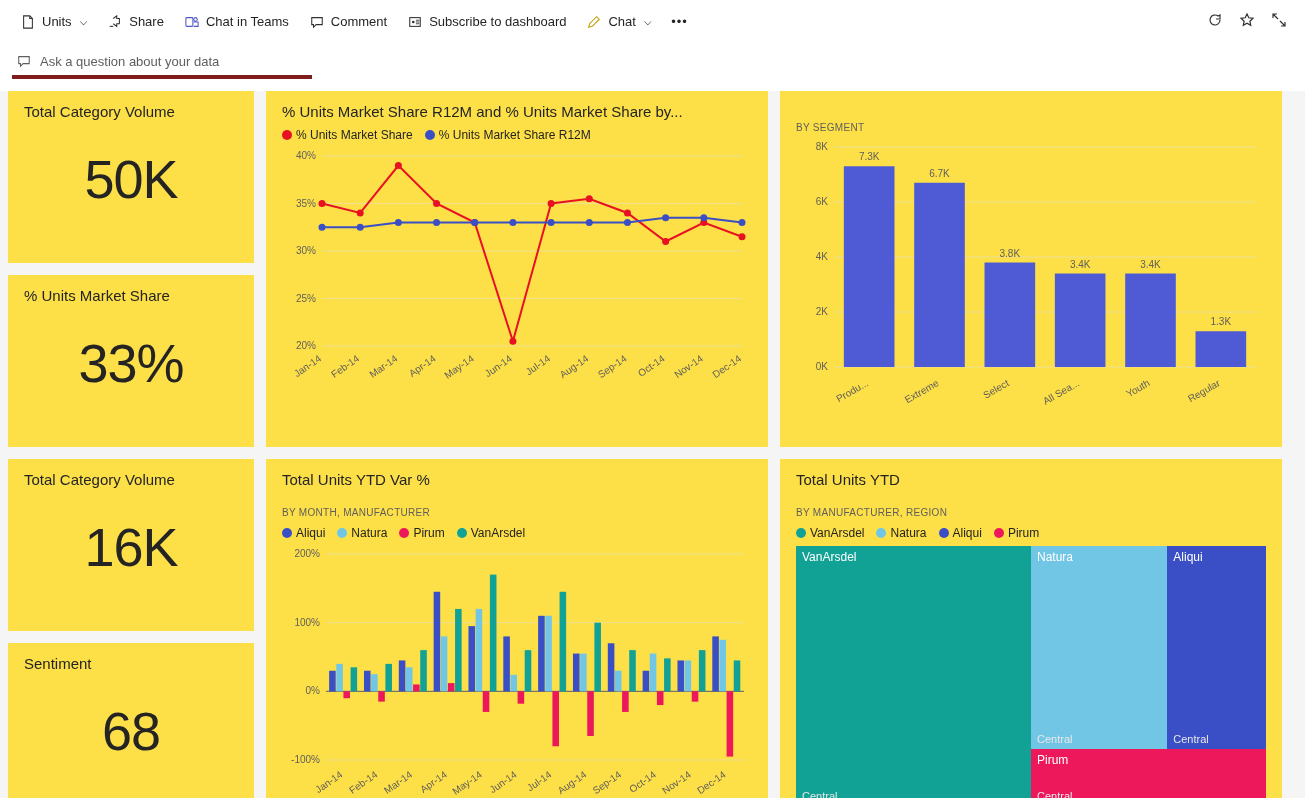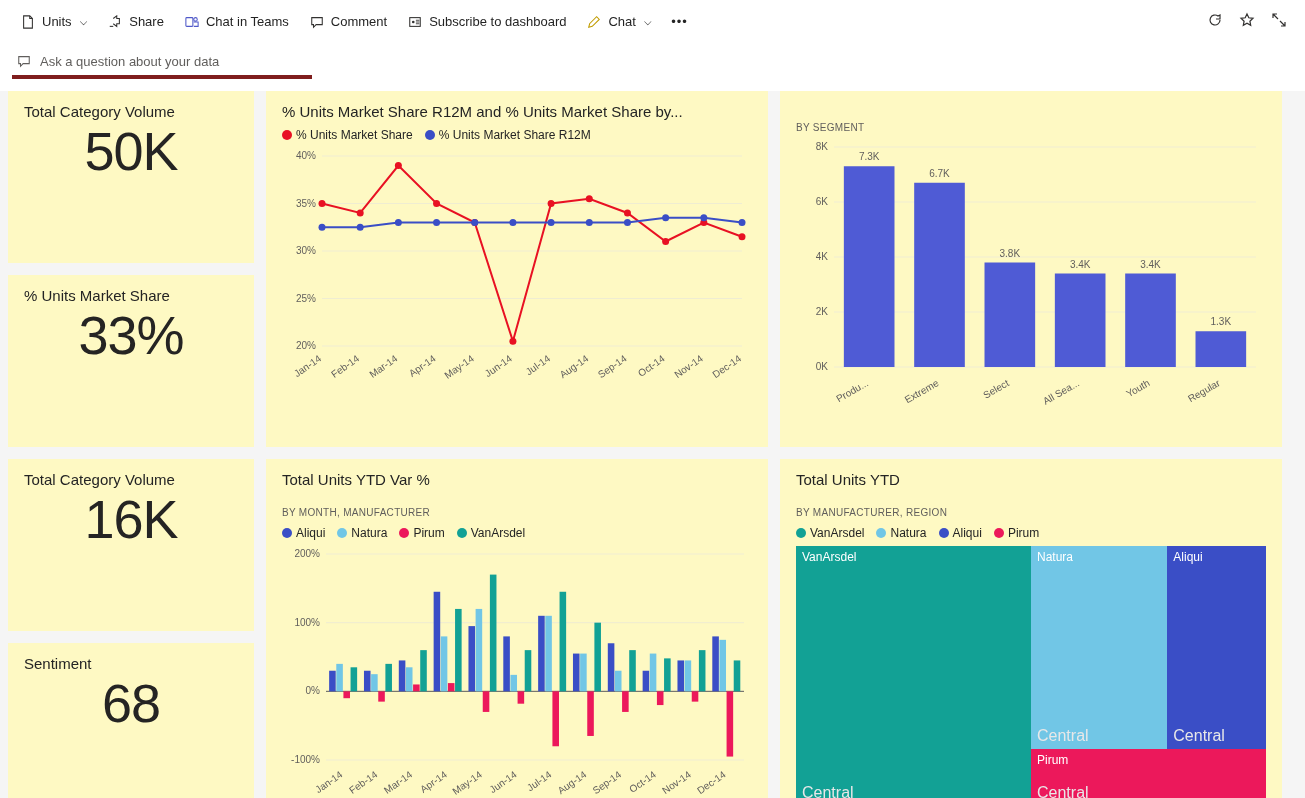--- a/index.html
+++ b/index.html
@@ -6,42 +6,42 @@
 body { font-family: "Segoe UI", -apple-system, sans-serif; font-size: 13px; color: #242424; background: #fff; width: 1305px; }
 .toolbar { display: flex; align-items: center; padding: 8px 12px; gap: 4px; }
 .toolbar-item { display: flex; align-items: center; gap: 6px; padding: 4px 8px; cursor: pointer; border-radius: 2px; font-size: 13px; }
 .toolbar-spacer { flex: 1; }
 .toolbar-icon-only { padding: 4px 6px; cursor: pointer; }
 .icon { width: 16px; height: 16px; display: inline-flex; align-items: center; justify-content: center; }
 .chevron { font-size: 10px; margin-left: 2px; }
 .qa-bar { padding: 4px 12px 12px; }
 .qa-input { display: flex; align-items: center; gap: 8px; padding: 6px 4px; border-bottom: 4px solid #7f1d1d; width: 300px; color: #605e5c; }
 .dash { background: #f5f5f5; padding: 0 8px 8px; display: grid; grid-template-columns: 246px 502px 502px; grid-template-rows: 172px 172px 172px 172px; gap: 12px; }
-.tile { background: #fef9c3; padding: 12px 16px; position: relative; overflow: hidden; }
+.tile { background: #fde047; padding: 12px 16px; position: relative; overflow: hidden; }
 .tile-title { font-size: 15px; color: #242424; font-weight: 400; }
 .tile-sub { font-size: 10px; color: #605e5c; text-transform: uppercase; letter-spacing: 0.3px; margin-top: 19px; }
-.kpi-value { font-size: 54px; font-weight: 300; color: #252423; text-align: center; letter-spacing: -1px; }
+.kpi-value { font-size: 54px; font-weight: 300; color: #252423; text-align: center; margin-top: 28px; letter-spacing: -1px; }
 .tile-a { grid-column: 1; grid-row: 1; }
 .tile-b { grid-column: 1; grid-row: 2; }
 .tile-c { grid-column: 1; grid-row: 3; }
 .tile-d { grid-column: 1; grid-row: 4; }
 .tile-e { grid-column: 2; grid-row: 1 / span 2; }
 .tile-f { grid-column: 3; grid-row: 1 / span 2; }
 .tile-g { grid-column: 2; grid-row: 3 / span 2; }
 .tile-h { grid-column: 3; grid-row: 3 / span 2; }
 .legend { display: flex; gap: 12px; margin: 8px 0 4px; font-size: 12px; }
 .legend-item { display: flex; align-items: center; gap: 4px; }
 .legend-dot { width: 10px; height: 10px; border-radius: 50%; }
 .chart-svg { width: 100%; }
 .axis-label { font-size: 10px; fill: #605e5c; }
 .axis-label-rot { font-size: 10px; fill: #605e5c; }
 .data-label { font-size: 10px; fill: #605e5c; }
 .treemap { position: relative; width: 100%; height: 260px; margin-top: 6px; }
 .tree-box { position: absolute; color: #fff; font-size: 12px; padding: 4px 6px; }
-.tree-sub { position: absolute; bottom: 4px; left: 6px; font-size: 16px; color: #e8e8e8; }
+.tree-sub { position: absolute; bottom: 4px; left: 6px; font-size: 11px; color: #e8e8e8; }
 svg text { font-family: "Segoe UI", sans-serif; }
 </style>
 </head>
 <body>
 
 <div class="toolbar">
   <div class="toolbar-item">
     <span class="icon">
         <svg viewBox="0 0 16 16" width="14" height="14">
           <path d="M3 1h7l3 3v11H3z" fill="none" stroke="#323130" stroke-width="1.2"></path>

